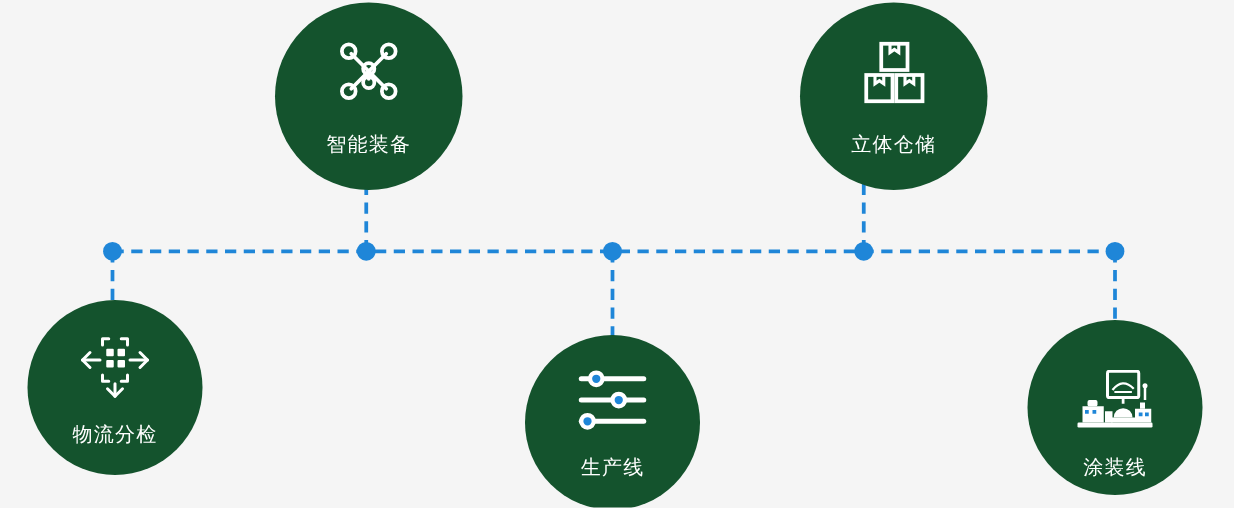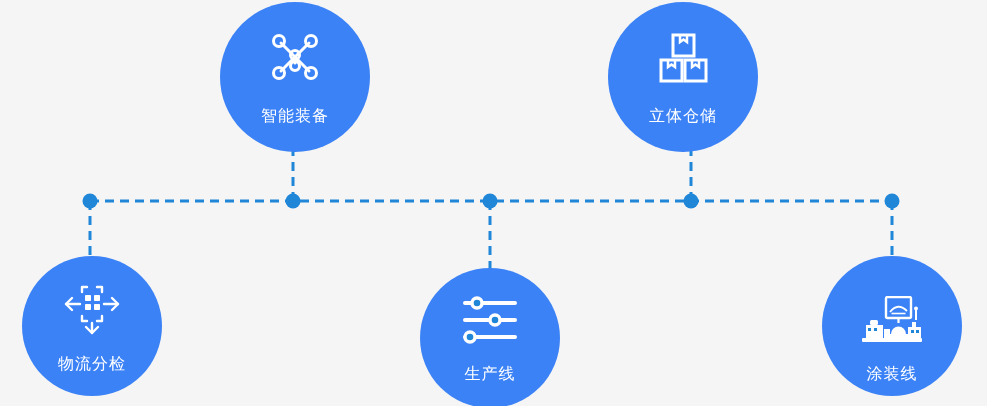--- a/index.html
+++ b/index.html
@@ -38,21 +38,21 @@
     position: absolute;
     left: 0;
     top: 0;
     width: 987px;
     height: 406px;
   }
   
   .node {
     position: absolute;
     border-radius: 50%;
-    background: #3b82f6;
+    background: #14532d;
     display: flex;
     flex-direction: column;
     align-items: center;
     justify-content: flex-start;
     box-sizing: border-box;
   }
   .node .icon {
     display: block;
   }
   .node .label {
@@ -72,22 +72,22 @@
   .node.top .label { margin-top: 18px; }
   
   .node.bottom {
     width: 140px;
     height: 140px;
     padding-top: 26px;
   }
   .node.bottom .label { margin-top: 16px; }
 
   .n-smart    { left: 220px; top: 2px; }
-  .n-storage  { left: 608px; top: 2px; }
-  .n-sorting  { left: 22px;  top: 256px; }
+  .n-storage  { left: 640px; top: 2px; }
+  .n-sorting  { left: 22px;  top: 240px; }
   .n-prodline { left: 420px; top: 268px; }
   .n-coating  { left: 822px; top: 256px; justify-content: center; }
 
   .dot-hit {
     position: absolute;
     width: 18px;
     height: 18px;
     margin-left: -9px;
     margin-top: -9px;
     border-radius: 50%;

